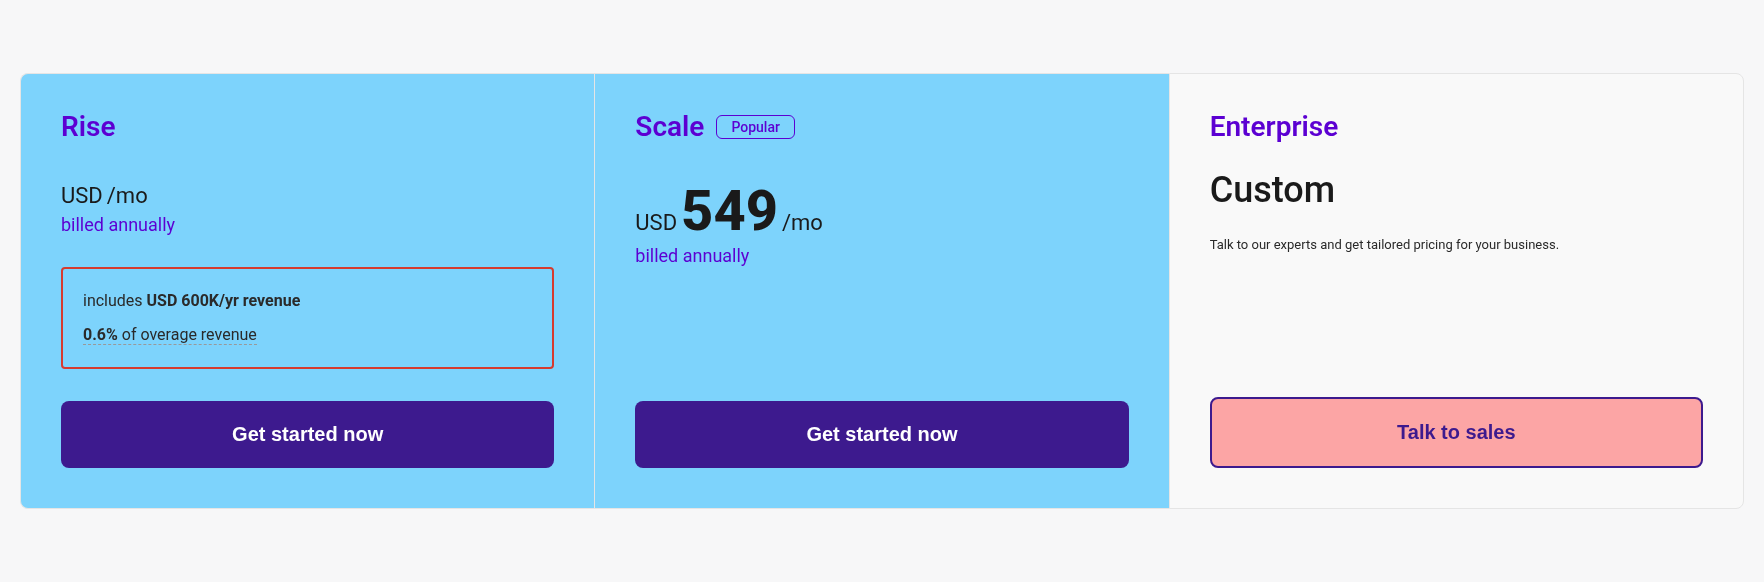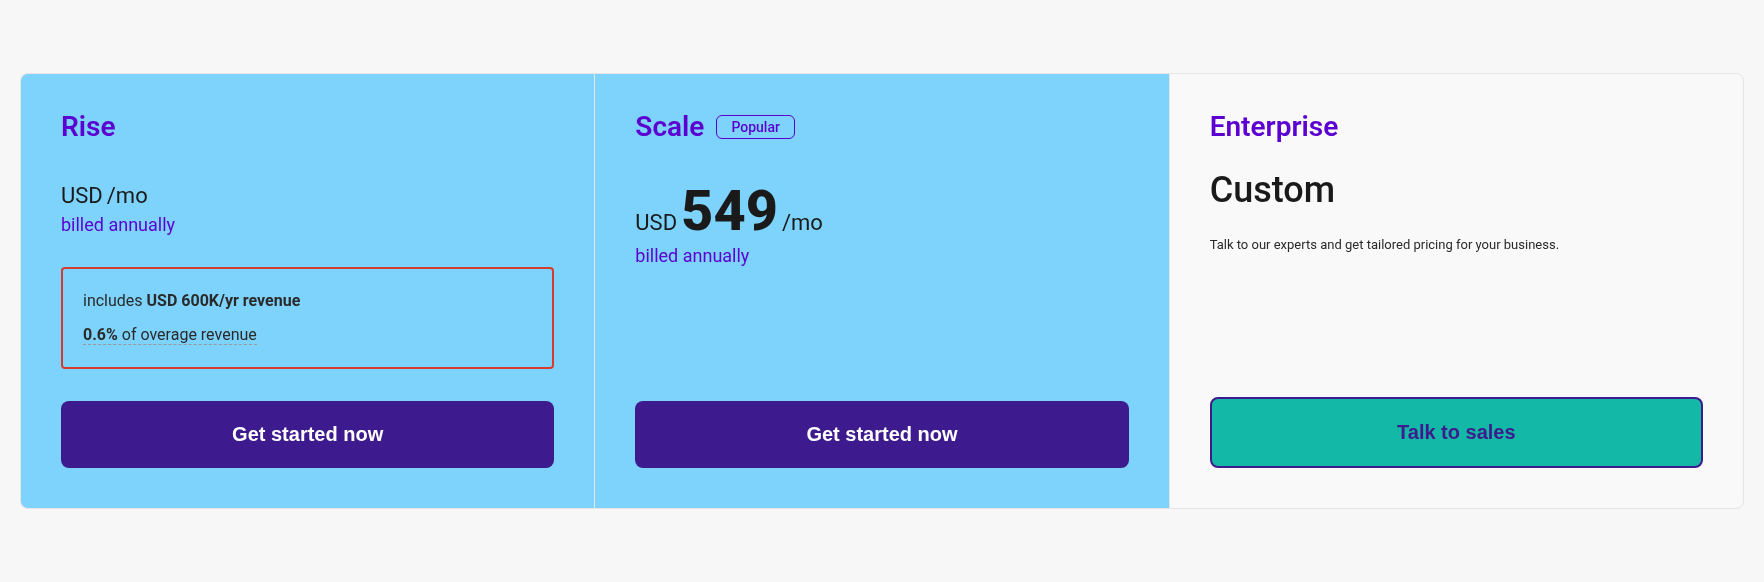--- a/index.html
+++ b/index.html
@@ -156,21 +156,21 @@
       margin-top: auto;
     }
 
     .cta-primary {
       background: #3d1a8e;
       color: #ffffff;
       border: none;
     }
 
     .cta-secondary {
-      background: #14b8a6;
+      background: #fca5a5;
       color: #3d1a8e;
       border: 2px solid #3d1a8e;
     }
 
     .custom-price {
       font-size: 36px;
       font-weight: 500;
       color: #1a1a1a;
       margin-bottom: 24px;
       margin-top: 10px;

